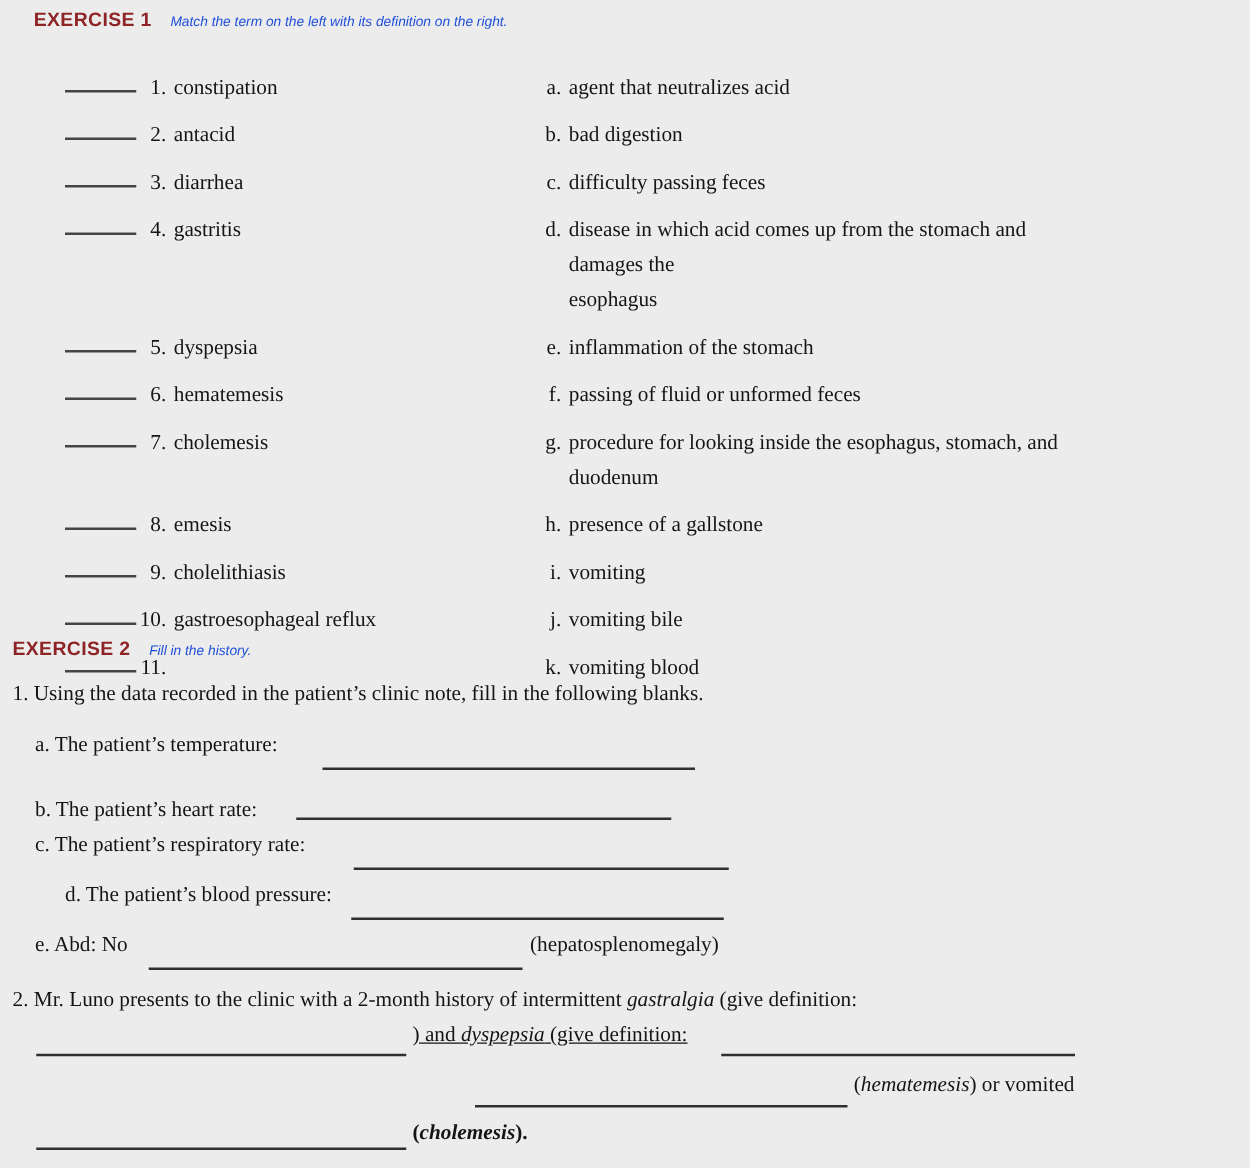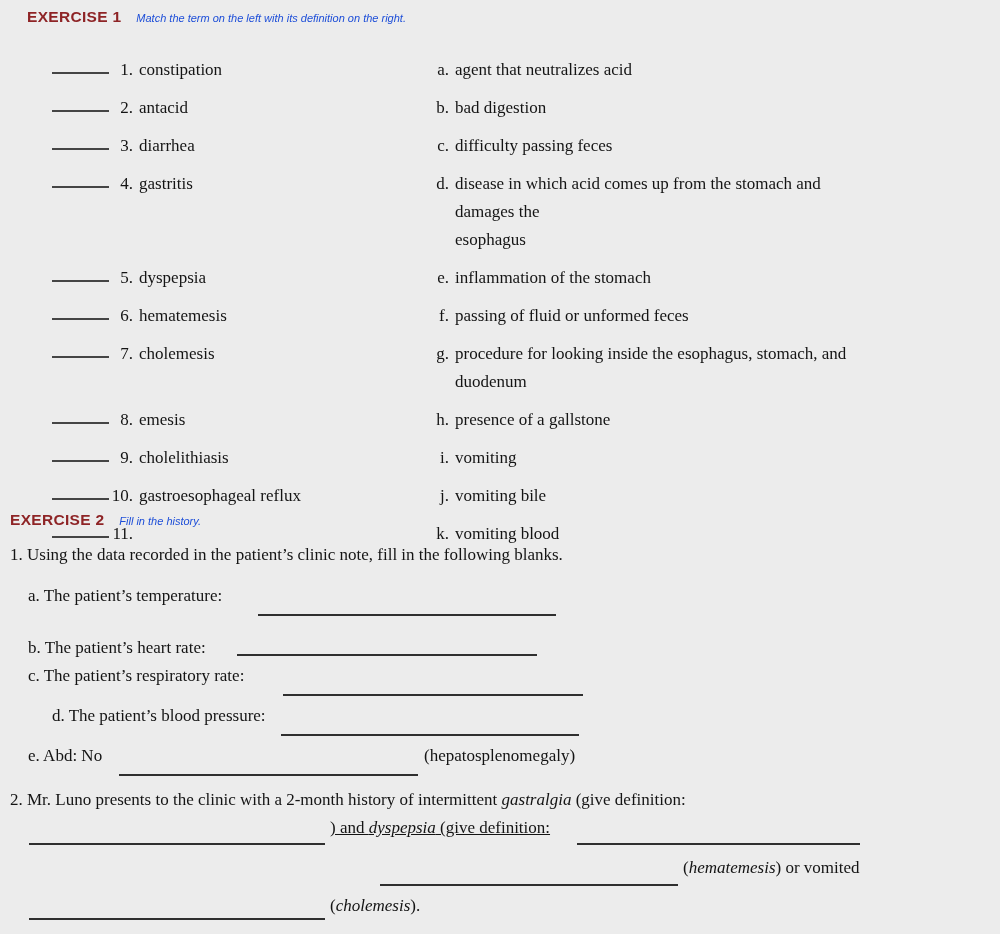--- a/index.html
+++ b/index.html
@@ -239,19 +239,19 @@
       <span>) and </span><span class="it">dyspepsia</span><span> (give definition:</span>
     </div>
     <div class="abs" style="left:873px; top:818px;">).</div>
     <div class="ul" style="left:29px; top:843px; width:296px;"></div>
     <div class="ul" style="left:577px; top:843px; width:297px;"></div>
 
     <div class="abs" style="left:683px; top:858px;font-family:Liberation Serif, serif;">
       <span>(</span><span class="it">hematemesis</span><span>) or vomited</span>
     </div>
     <div class="ul" style="left:380px; top:884px; width:298px;"></div>
-    <div class="abs" style="left:330px; top:896px;">
+    <div class="abs" style="left:330px; top:896px;font-weight:bold;">
       <span>(</span><span class="it">cholemesis</span><span>).</span>
     </div>
     <div class="ul" style="left:29px; top:918px; width:296px;"></div>
 
   </div>
 </div>
 
 </body></html>

